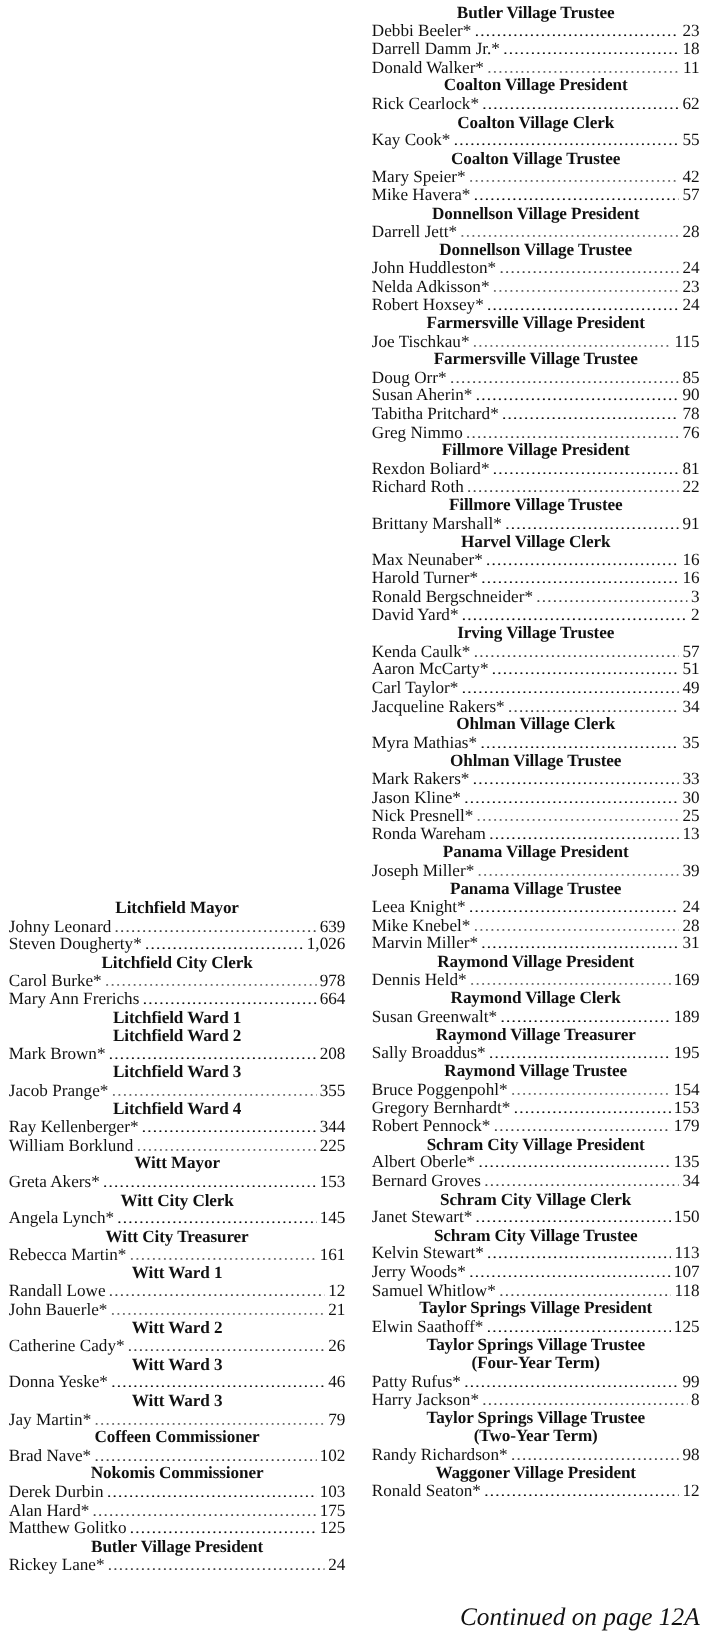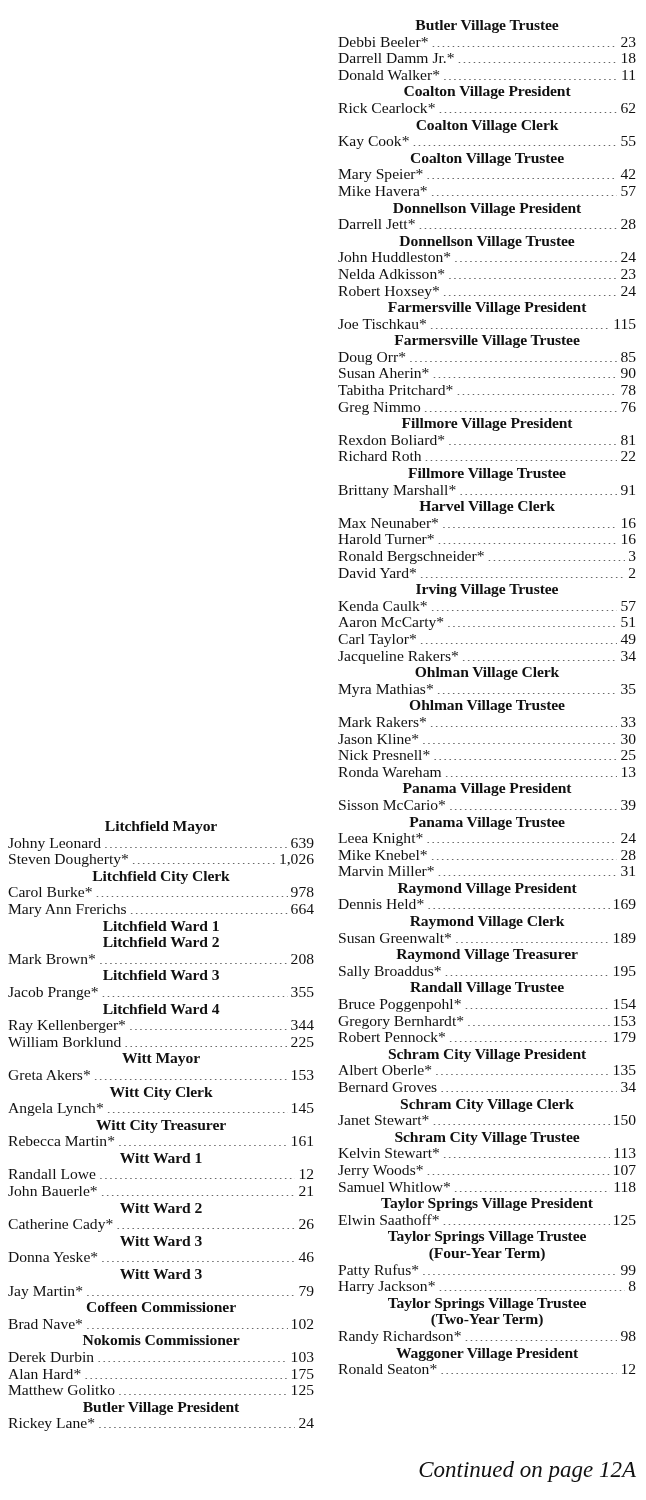--- a/index.html
+++ b/index.html
@@ -30,21 +30,21 @@
   }
   .column.left {
     left: 8px;
     width: 306px;
     
     top: 818px;
   }
   .column.right {
     left: 338px;
     width: 298px;
-    top: 17px;
+    top: 4px;
   }
 
   
   .section {
     display: block;
   }
   .section-heading {
     font-weight: bold;
     font-size: 15.6px;
     line-height: 16.6px;
@@ -466,21 +466,21 @@
         </div>
         <div class="result-row">
           <span class="candidate-name">Ronda Wareham</span>
           <span class="leader"></span>
           <span class="vote-count">13</span>
         </div>
       </div>
       <div class="section">
         <div class="section-heading">Panama Village President</div>
         <div class="result-row">
-          <span class="candidate-name">Sisson McCario*</span>
+          <span class="candidate-name">Joseph Miller*</span>
           <span class="leader"></span>
           <span class="vote-count">39</span>
         </div>
       </div>
       <div class="section">
         <div class="section-heading">Panama Village Trustee</div>
         <div class="result-row">
           <span class="candidate-name">Leea Knight*</span>
           <span class="leader"></span>
           <span class="vote-count">24</span>
@@ -514,21 +514,21 @@
       </div>
       <div class="section">
         <div class="section-heading">Raymond Village Treasurer</div>
         <div class="result-row">
           <span class="candidate-name">Sally Broaddus*</span>
           <span class="leader"></span>
           <span class="vote-count">195</span>
         </div>
       </div>
       <div class="section">
-        <div class="section-heading">Randall Village Trustee</div>
+        <div class="section-heading">Raymond Village Trustee</div>
         <div class="result-row">
           <span class="candidate-name">Bruce Poggenpohl*</span>
           <span class="leader"></span>
           <span class="vote-count">154</span>
         </div>
         <div class="result-row">
           <span class="candidate-name">Gregory Bernhardt*</span>
           <span class="leader"></span>
           <span class="vote-count">153</span>
         </div>

